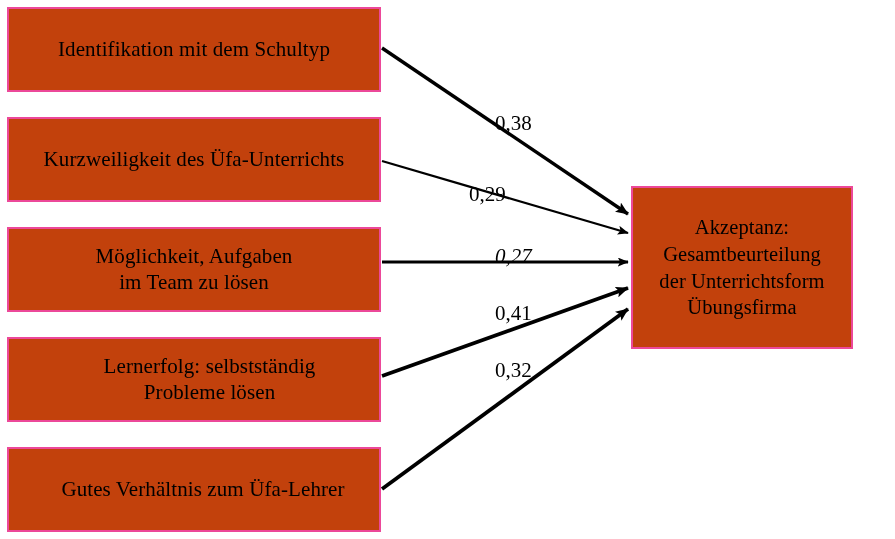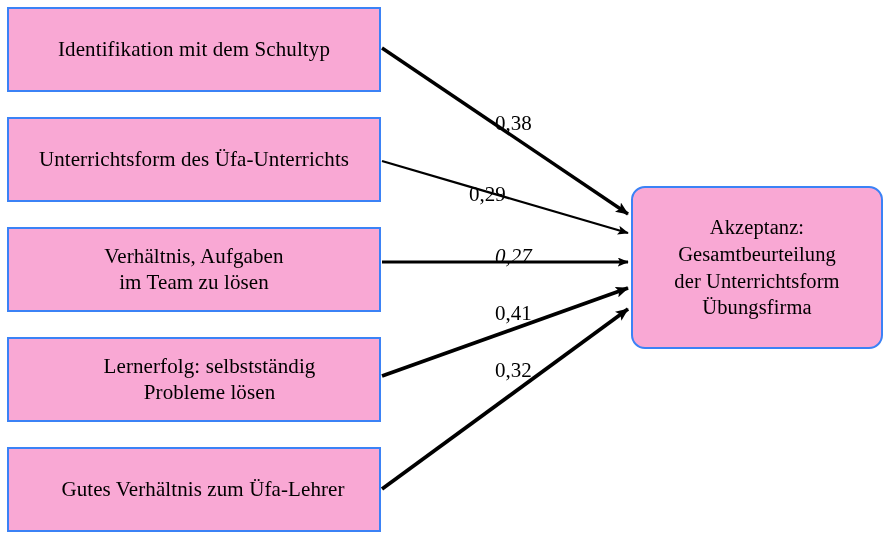--- a/index.html
+++ b/index.html
@@ -21,22 +21,22 @@
     position: absolute;
     left: 0;
     top: 0;
     width: 895px;
     height: 539px;
     pointer-events: none;
   }
   .node-box {
     position: absolute;
     box-sizing: border-box;
-    border: 2px solid #3b82f6;
-    background: #f9a8d4;
+    border: 2px solid #ec4899;
+    background: #c2410c;
     display: flex;
     align-items: center;
     justify-content: center;
     text-align: center;
   }
   .node-label {
     display: block;
     font-size: 21px;
     line-height: 1.22;
     letter-spacing: 0.1px;
@@ -80,38 +80,38 @@
     <line x1="382" y1="376" x2="628" y2="288" stroke="#000000" stroke-width="3.8" marker-end="url(#ah-thick)"></line>
 
     <line x1="382" y1="489" x2="628" y2="309" stroke="#000000" stroke-width="3.8" marker-end="url(#ah-thick)"></line>
   </svg>
 
   <div class="node-box predictor-box" style="left:7px; top:7px; width:374px; height:85px;">
     <span class="node-label">Identifikation mit dem Schultyp</span>
   </div>
 
   <div class="node-box predictor-box" style="left:7px; top:117px; width:374px; height:85px;">
-    <span class="node-label">Unterrichtsform des Üfa-Unterrichts</span>
+    <span class="node-label">Kurzweiligkeit des Üfa-Unterrichts</span>
   </div>
 
   <div class="node-box predictor-box" style="left:7px; top:227px; width:374px; height:85px;">
-    <span class="node-label">Verhältnis, Aufgaben
+    <span class="node-label">Möglichkeit, Aufgaben
 im Team zu lösen</span>
   </div>
 
   <div class="node-box predictor-box" style="left:7px; top:337px; width:374px; height:85px;padding-left:31px;">
     <span class="node-label">Lernerfolg: selbstständig
 Probleme lösen</span>
   </div>
 
   <div class="node-box predictor-box" style="left:7px; top:447px; width:374px; height:85px;padding-left:18px;">
     <span class="node-label">Gutes Verhältnis zum Üfa-Lehrer</span>
   </div>
 
-  <div class="node-box target-box" style="left:631px; top:186px; width:252px; height:163px;border-radius:14px;">
+  <div class="node-box target-box" style="left:631px; top:186px; width:222px; height:163px;">
     <span class="node-label">Akzeptanz:
 Gesamtbeurteilung
 der Unterrichtsform
 Übungsfirma</span>
   </div>
 
   <span class="edge-weight" style="left:495px; top:101px;">0,38</span>
 
   <span class="edge-weight" style="left:469px; top:172px;">0,29</span>
 

